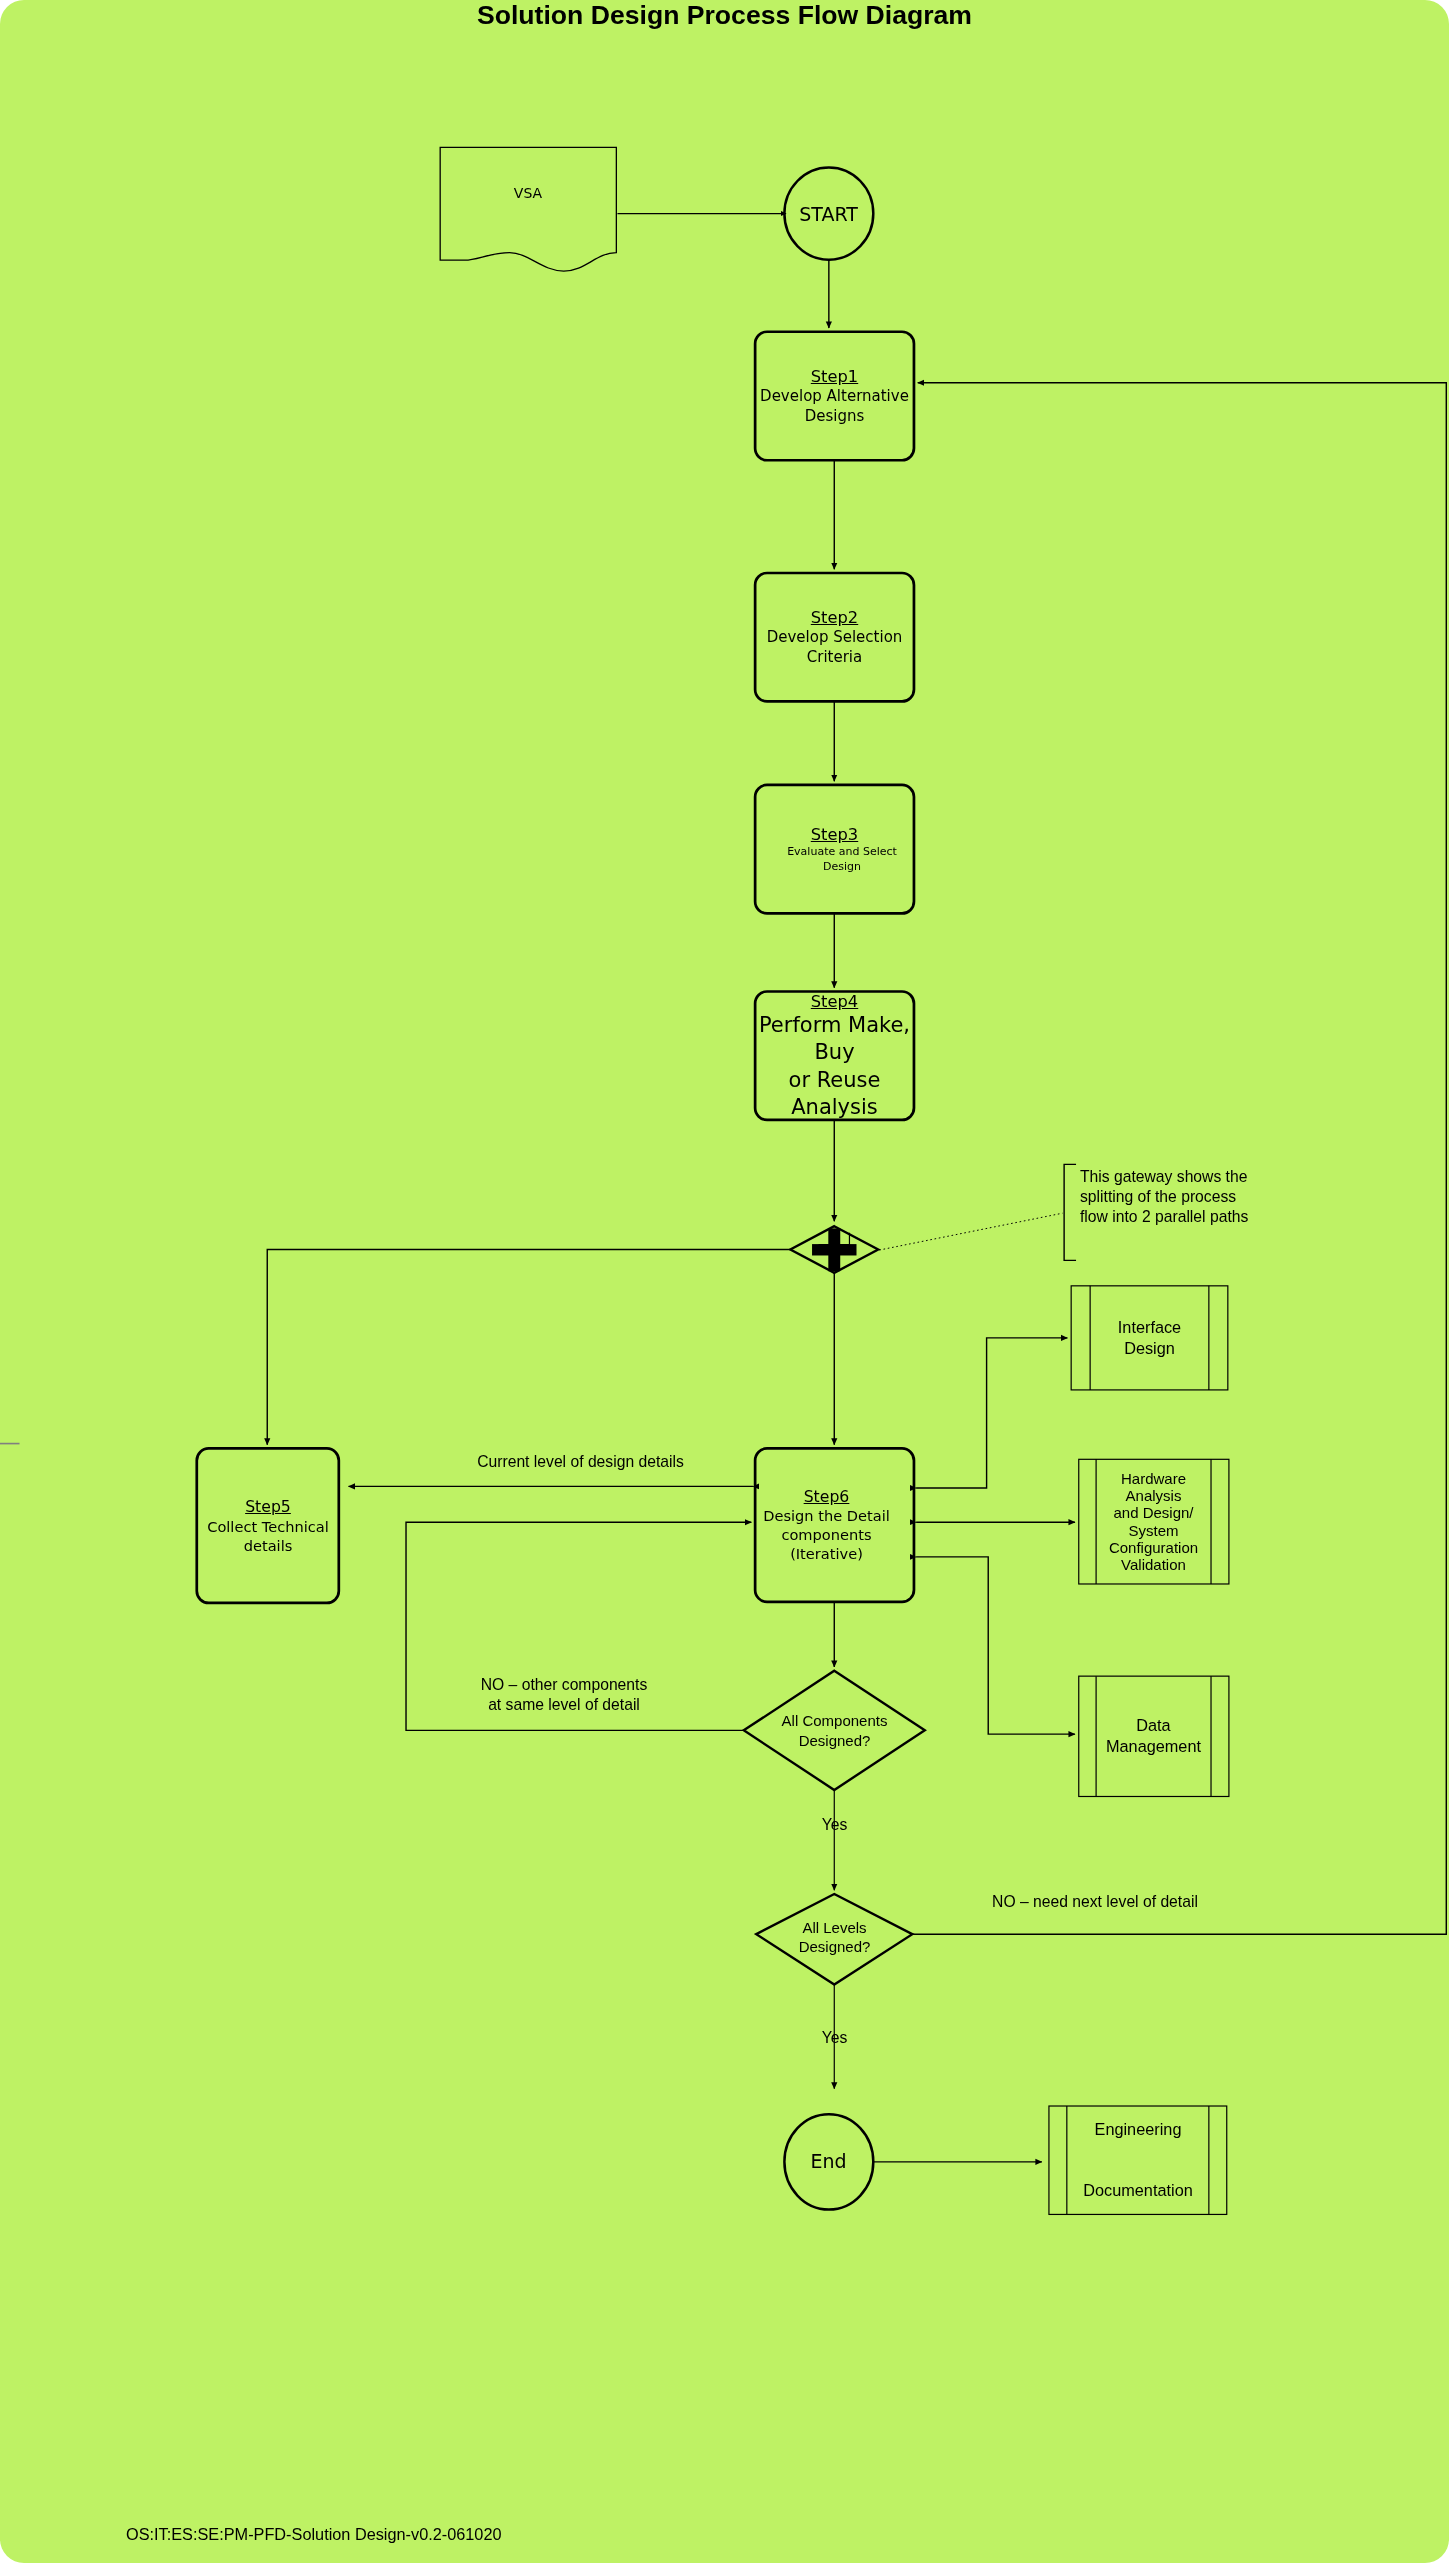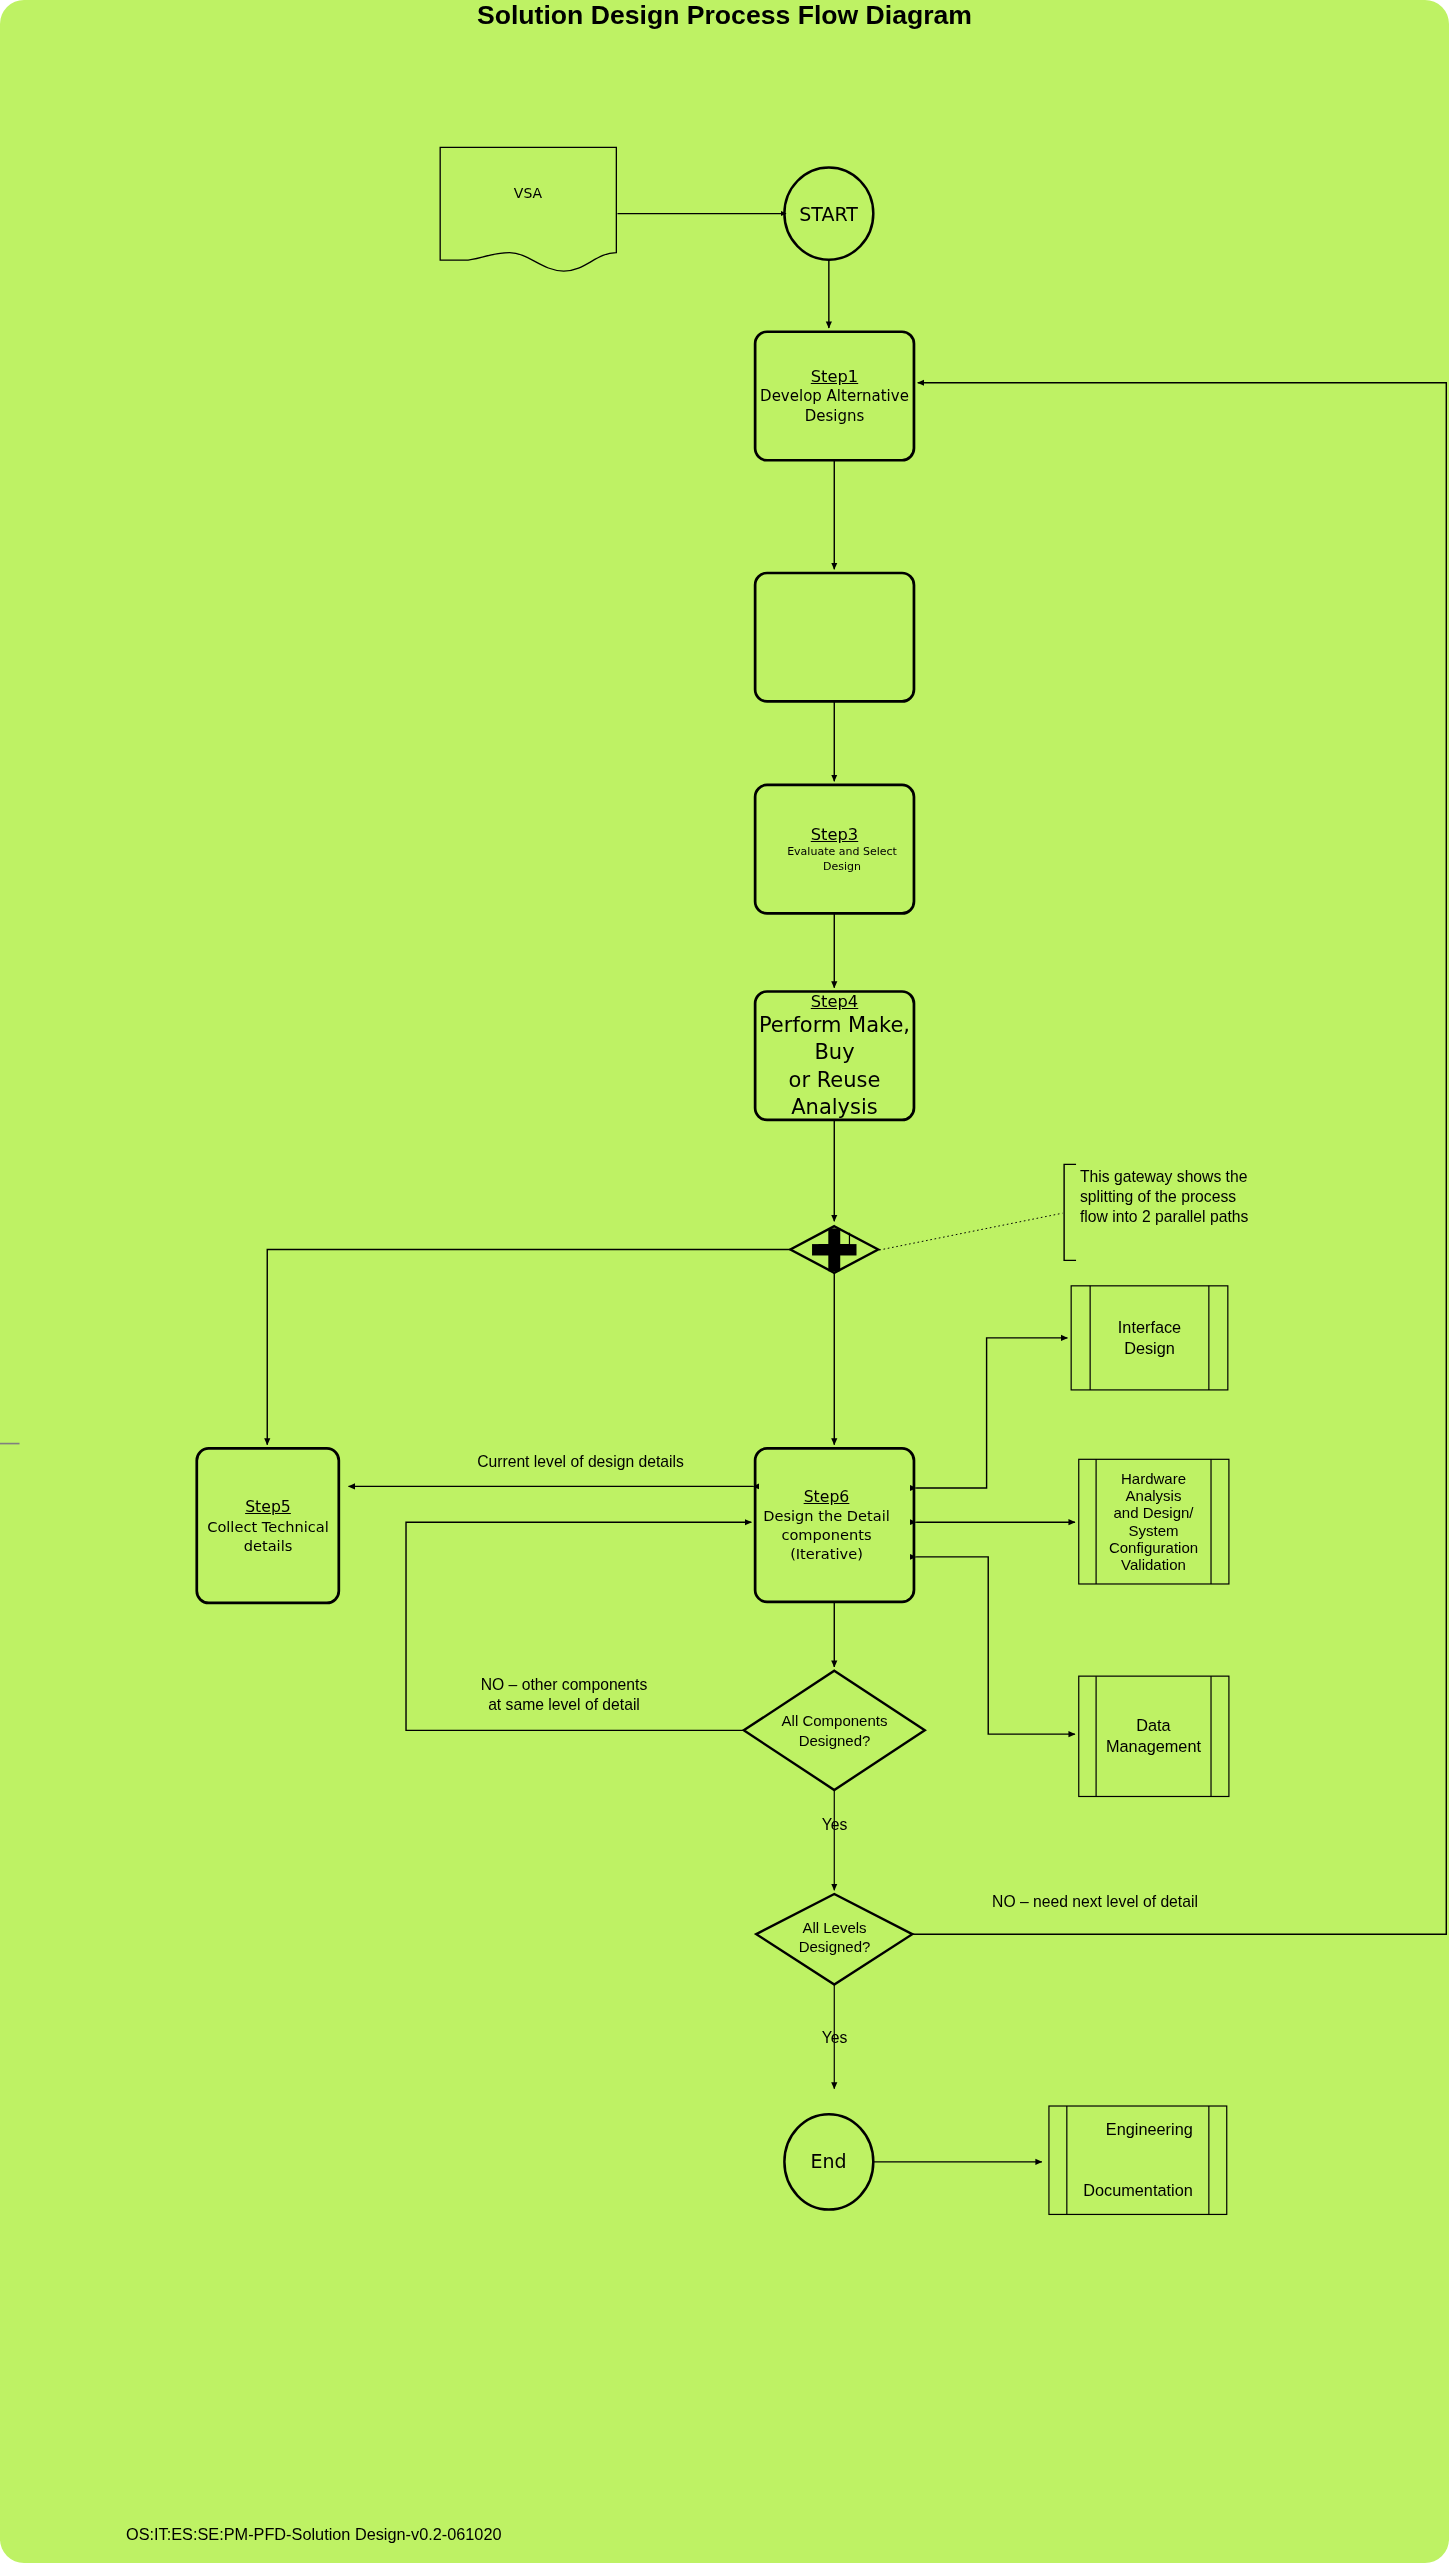--- a/index.html
+++ b/index.html
@@ -140,20 +140,25 @@
   <div class="node" style="left:784px;top:195px;width:89px;height:38px;">
     <span class="ntext" style="font-size:19px;">START</span>
   </div>
 
   <div class="node" style="left:755px;top:332px;width:159px;height:128px;">
     <span class="ntext step-title" style="font-size:16.3px;">Step1</span>
     <span class="ntext" style="font-size:15px;white-space:pre-line;">Develop Alternative
 Designs</span>
   </div>
 
+  <div class="node" style="left:755px;top:573px;width:159px;height:128px;">
+    <span class="ntext step-title" style="font-size:16.3px;">Step2</span>
+    <span class="ntext" style="font-size:15px;white-space:pre-line;">Develop Selection
+Criteria</span>
+  </div>
 
   <div class="node" style="left:755px;top:785px;width:159px;height:128px;">
     <span class="ntext step-title" style="font-size:16.3px;">Step3</span>
     <span class="ntext" style="font-size:11px;white-space:pre-line;margin-left:15px;">Evaluate and Select
 Design</span>
   </div>
 
   <div class="node" style="left:755px;top:992px;width:159px;height:128px;">
     <span class="ntext step-title" style="font-size:16.3px;">Step4</span>
     <span class="ntext" style="font-size:21px;white-space:pre-line;">Perform Make, Buy
@@ -215,21 +220,21 @@
 
   <div class="lbl" style="left:938px;top:1892px;width:314px;font-size:15.7px;">NO – need next level of detail</div>
 
   <div class="lbl" style="left:791px;top:2028px;width:87px;font-size:15.7px;">Yes</div>
 
   <div class="node" style="left:784px;top:2142px;width:89px;height:39px;">
     <span class="ntext" style="font-size:19px;">End</span>
   </div>
 
   <div class="node" style="left:1067px;top:2106px;width:142px;height:108px;">
-    <span class="lbl" style="position:static;font-size:16.3px;line-height:1.9;text-align:right;">Engineering
+    <span class="lbl" style="position:static;font-size:16.3px;line-height:1.9;">Engineering
 
 Documentation</span>
   </div>
 
   <div class="footer">OS:IT:ES:SE:PM-PFD-Solution Design-v0.2-061020</div>
 
 </div>
 
 
 </body></html>

